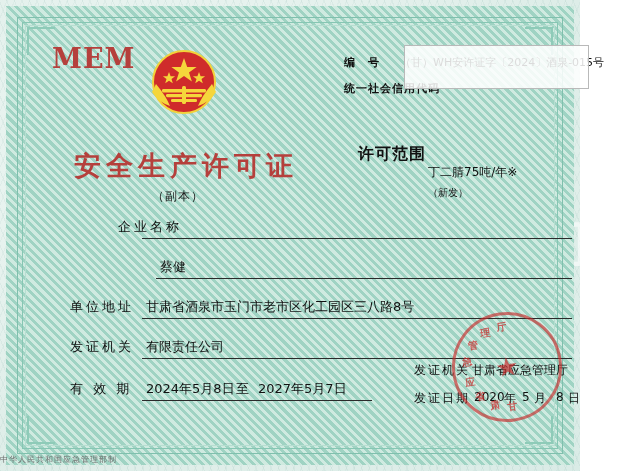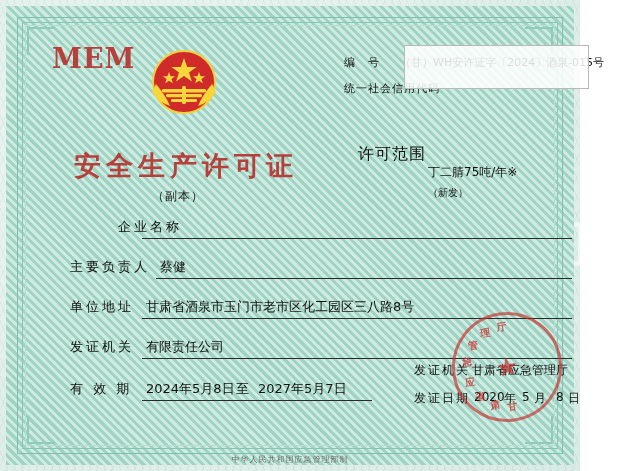--- a/index.html
+++ b/index.html
@@ -113,20 +113,21 @@
     letter-spacing: 1px;
   }
 
   
   .rlabel {
     position: absolute;
     font-size: 11px;
     color: #111;
     letter-spacing: 1px;
     white-space: nowrap;
+    font-weight: bold;
   }
   .rvalue {
     position: absolute;
     font-size: 11px;
     color: #111;
     white-space: nowrap;
   }
   #number-box {
     position: absolute;
     left: 404px;
@@ -196,21 +197,20 @@
     text-align: center;
     line-height: 14px;
     font-weight: bold;
   }
 
   #footer-text {
     position: absolute;
     left: 0;
     right: 0;
     bottom: 6px;
-    text-align: center;
     font-size: 8px;
     color: #6d6d6d;
     letter-spacing: 1px;
   }
 
   
   .corner {
     position: absolute;
     width: 26px;
     height: 26px;
@@ -279,21 +279,20 @@
 
   <div id="number-box"></div>
 
   <div class="rlabel" style="left:358px; top:144px; font-size:16px;">许可范围</div>
   <div class="rvalue" style="left:428px; top:164px; font-size:12px;">丁二腈75吨/年※</div>
   <div class="rvalue" style="left:428px; top:186px; font-size:10px;">（新发）</div>
 
   <div class="field-label" style="left:70px; top:218px;margin-left:48px;">企业名称</div>
   <div class="underline" style="left:142px; top:238px; width:430px;"></div>
 
-  <div class="field-label" style="left:70px; top:258px;">主要负责人</div>
   <div class="field-value" style="left:160px; top:258px;">蔡健</div>
   <div class="underline" style="left:156px; top:278px; width:416px;"></div>
 
   <div class="field-label" style="left:70px; top:298px;">单位地址</div>
   <div class="field-value" style="left:146px; top:298px;">甘肃省酒泉市玉门市老市区化工园区三八路8号</div>
   <div class="underline" style="left:142px; top:318px; width:430px;"></div>
 
   <div class="field-label" style="left:70px; top:338px;">发证机关</div>
   <div class="field-value" style="left:146px; top:338px;">有限责任公司</div>
   <div class="underline" style="left:142px; top:358px; width:430px;"></div>

